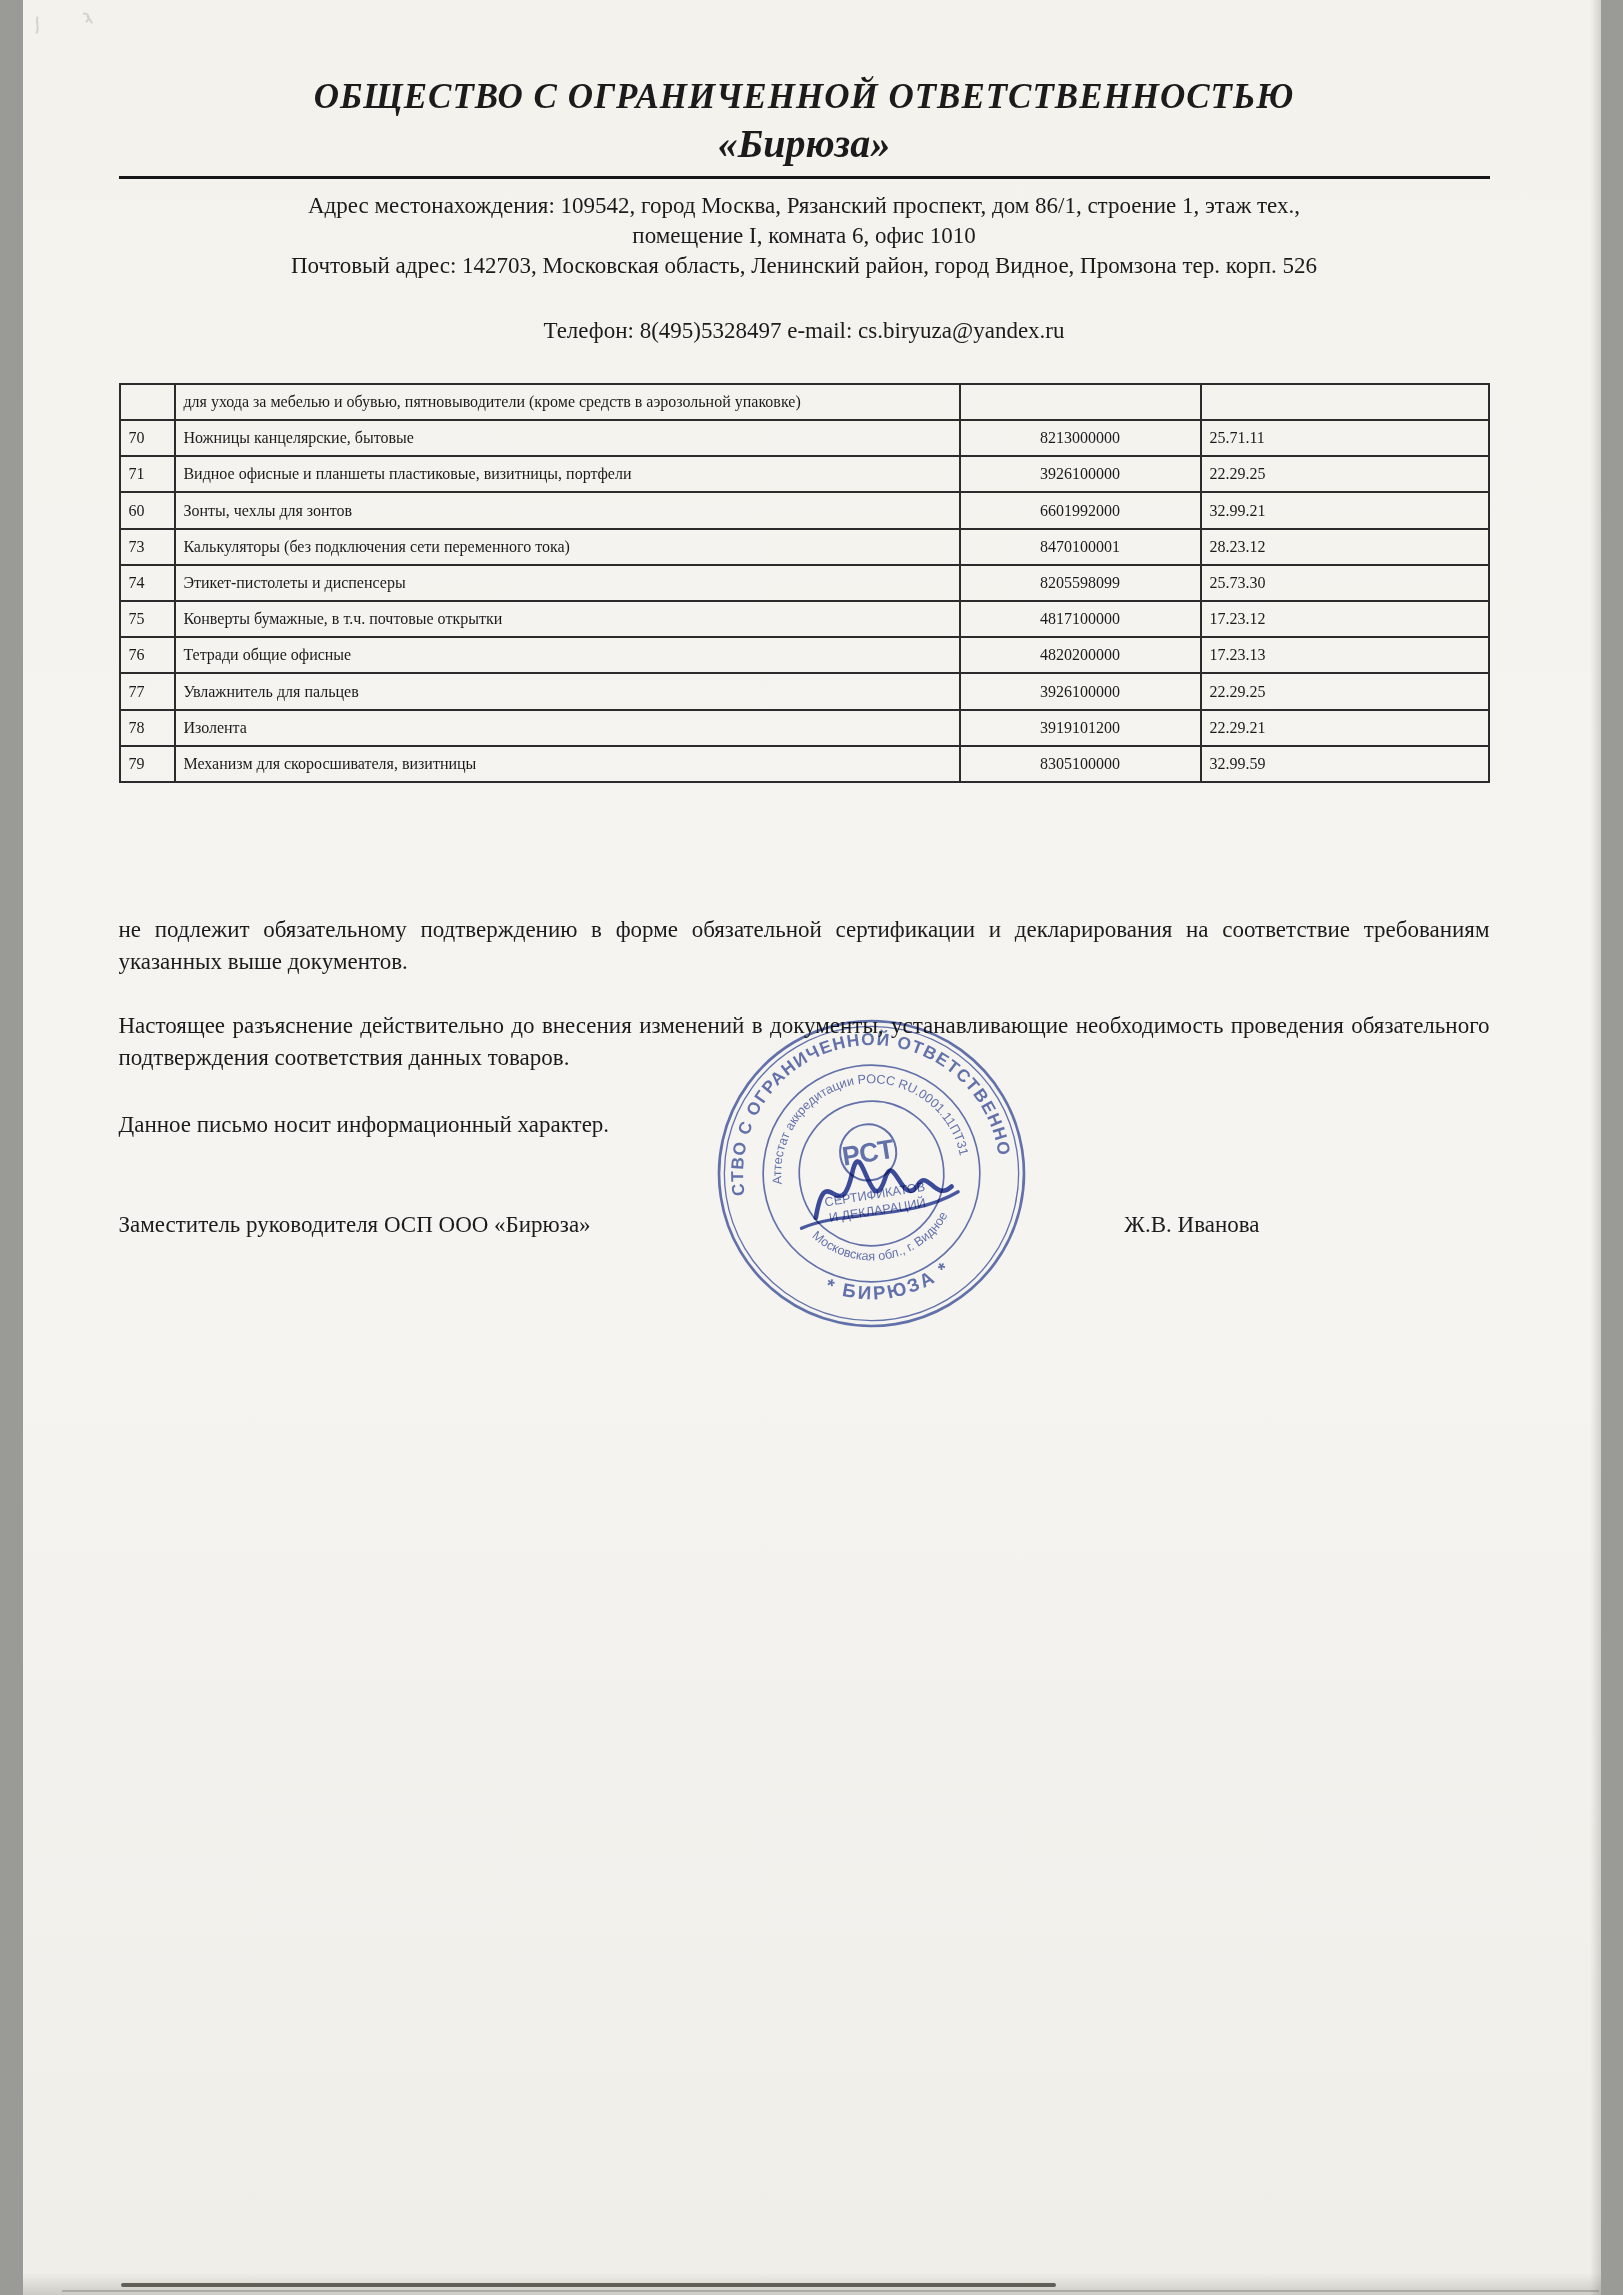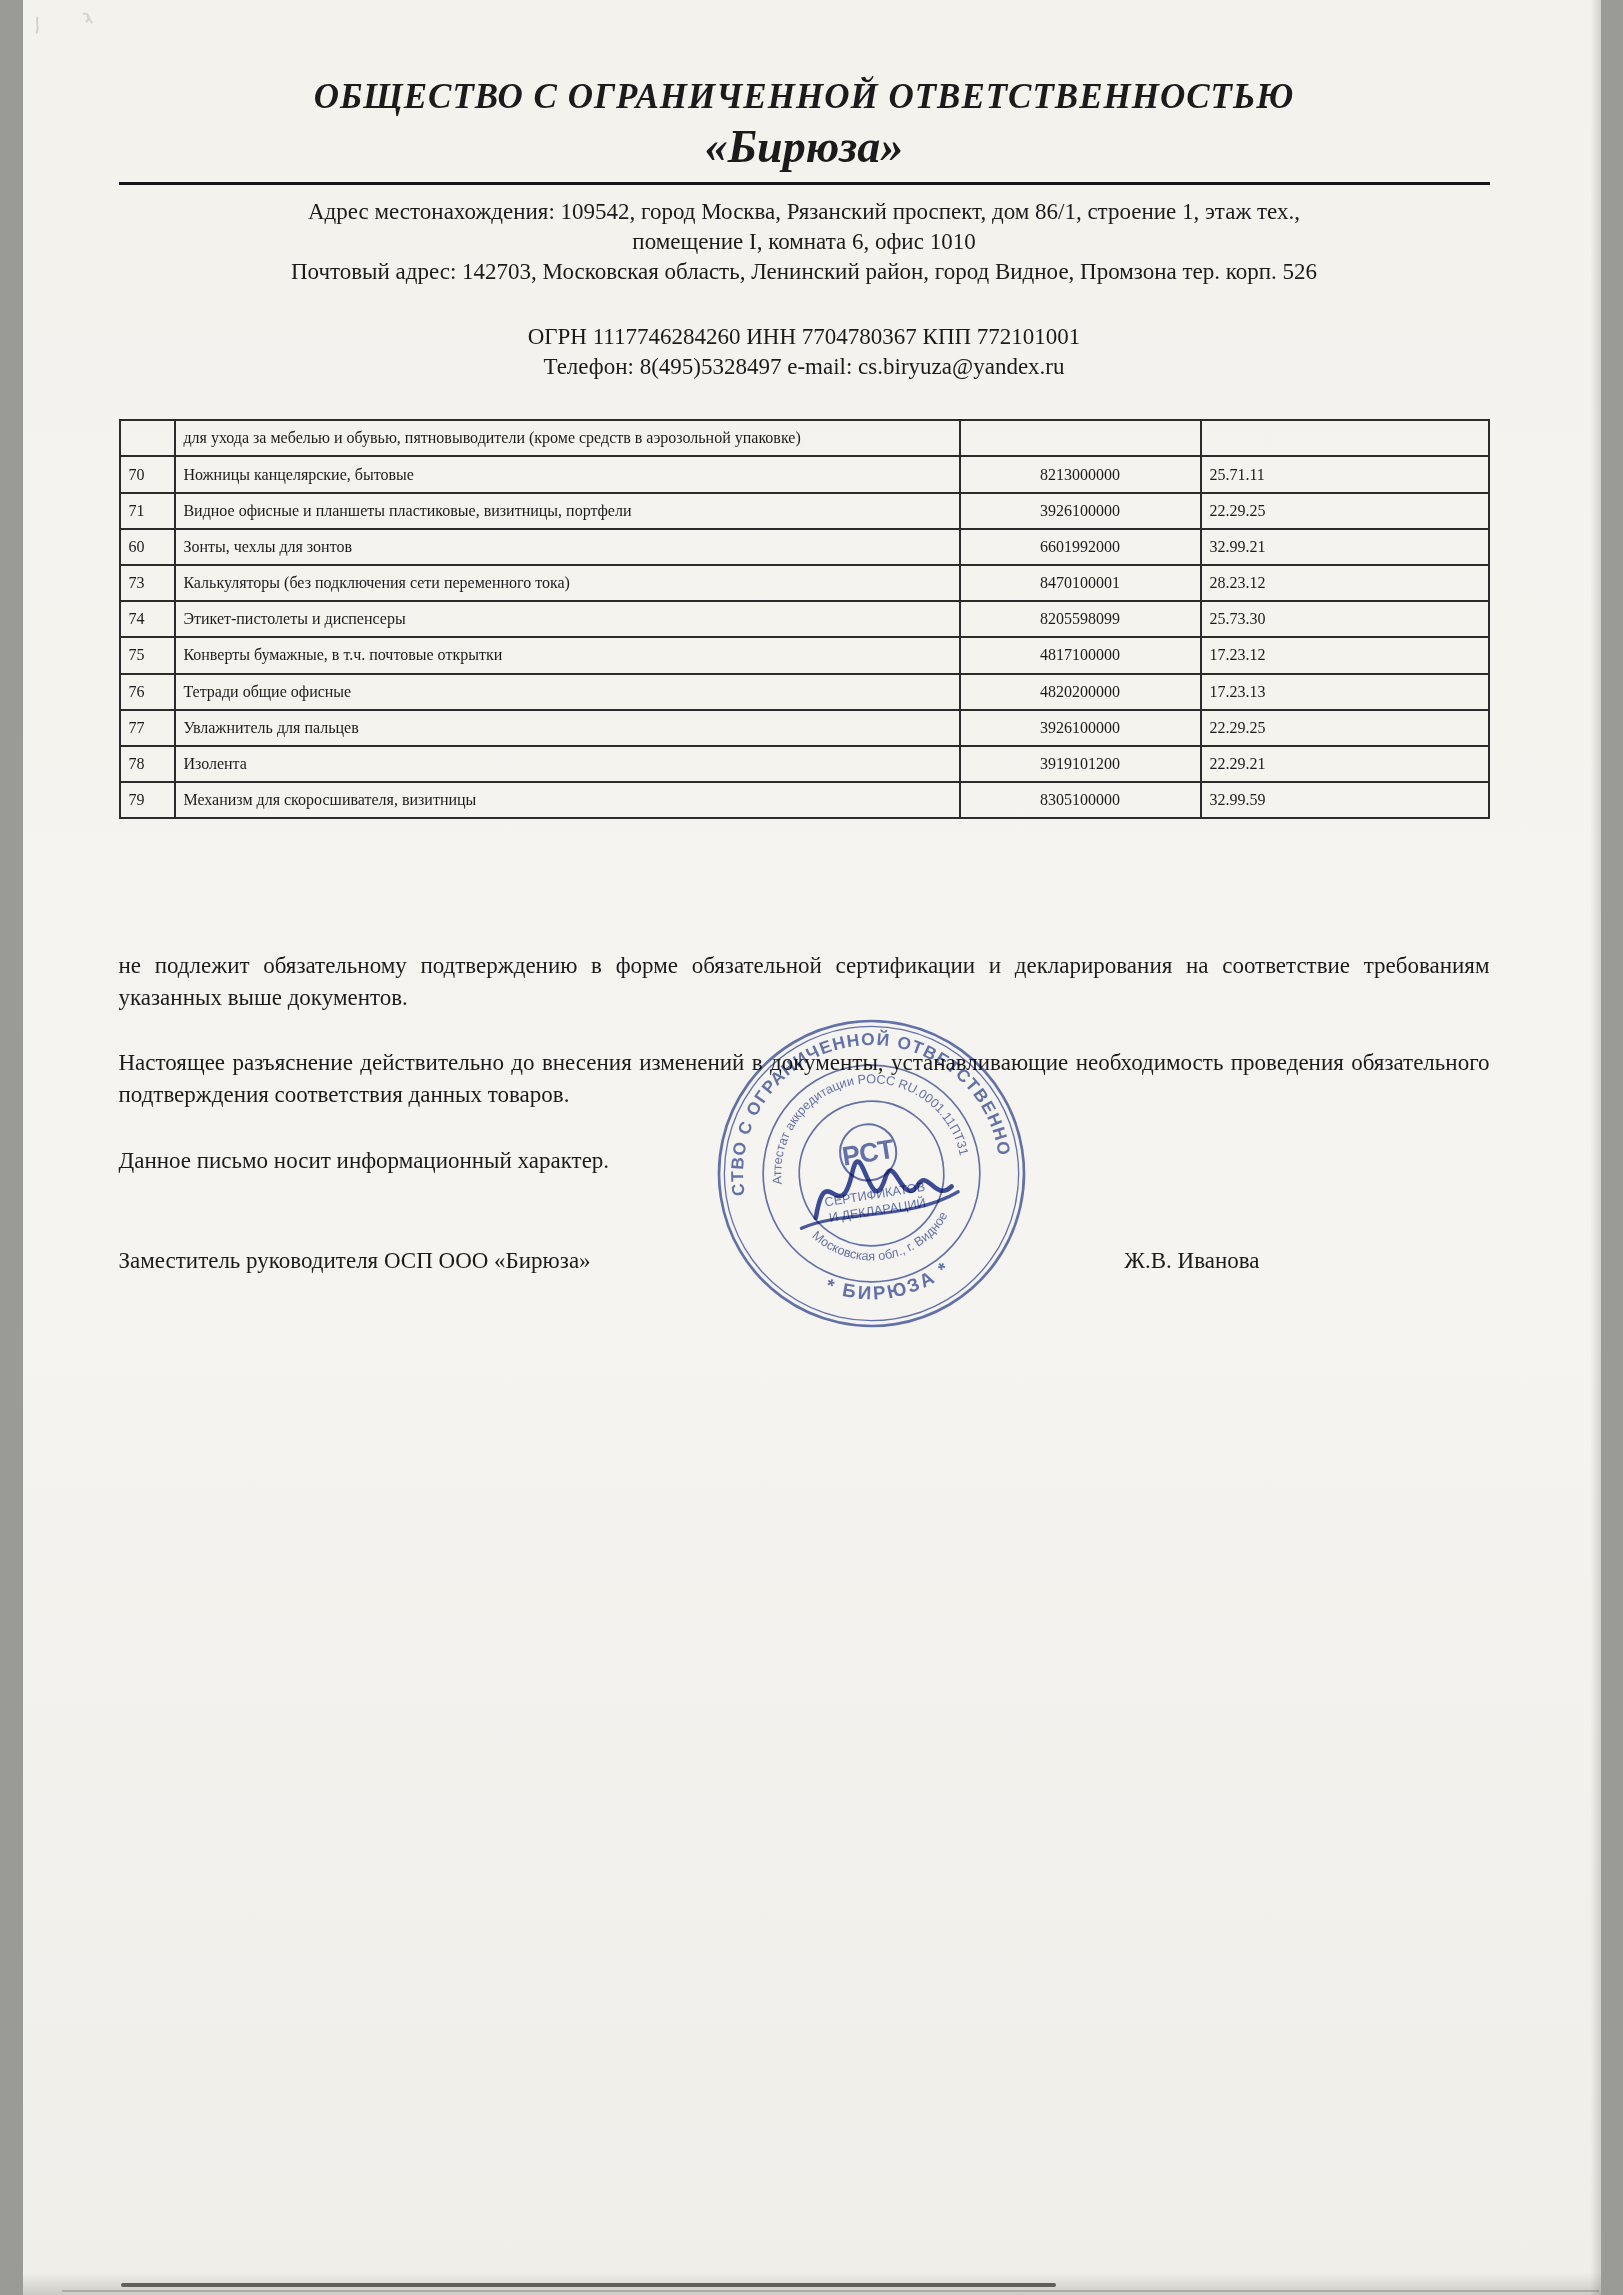--- a/index.html
+++ b/index.html
@@ -12,21 +12,21 @@
     color:#1b1b1b;
     overflow:hidden;
   }
   .content { padding:77px 111px 0 96px; }
 
   .title1 {
     font-size:35px; font-weight:bold; font-style:italic;
     text-align:center; letter-spacing:1px;
   }
   .title2 {
-    font-size:46px; font-weight:bold; font-style:italic;
+    font-size:40px; font-weight:bold; font-style:italic;
     text-align:center; margin-top:2.6px;
   }
   .rule { height:3.3px; background:#161616; margin-top:9.2px; }
 
   .addr-block { margin-top:11.8px; }
   .addr { text-align:center; font-size:23px; line-height:1.30; }
 
   .reg-block { margin-top:35px; }
   .reg-line { text-align:center; font-size:23px; line-height:1.32; }
 
@@ -107,21 +107,20 @@
     <div class="title2">«Бирюза»</div>
     <div class="rule"></div>
 
     <div class="addr-block">
       <div class="addr">Адрес местонахождения: 109542, город Москва, Рязанский проспект, дом 86/1, строение 1, этаж тех.,</div>
       <div class="addr">помещение I, комната 6, офис 1010</div>
       <div class="addr">Почтовый адрес: 142703, Московская область, Ленинский район, город Видное, Промзона тер. корп. 526</div>
     </div>
 
     <div class="reg-block">
-      <div class="reg-line">ОГРН 1117746284260 ИНН 7704780367 КПП 772101001</div>
       <div class="reg-line">Телефон: 8(495)5328497 e-mail: cs.biryuza@yandex.ru</div>
     </div>
 
     <table class="goods">
       <colgroup>
         <col style="width:55px">
         <col style="width:785px">
         <col style="width:241px">
         <col>
       </colgroup>

